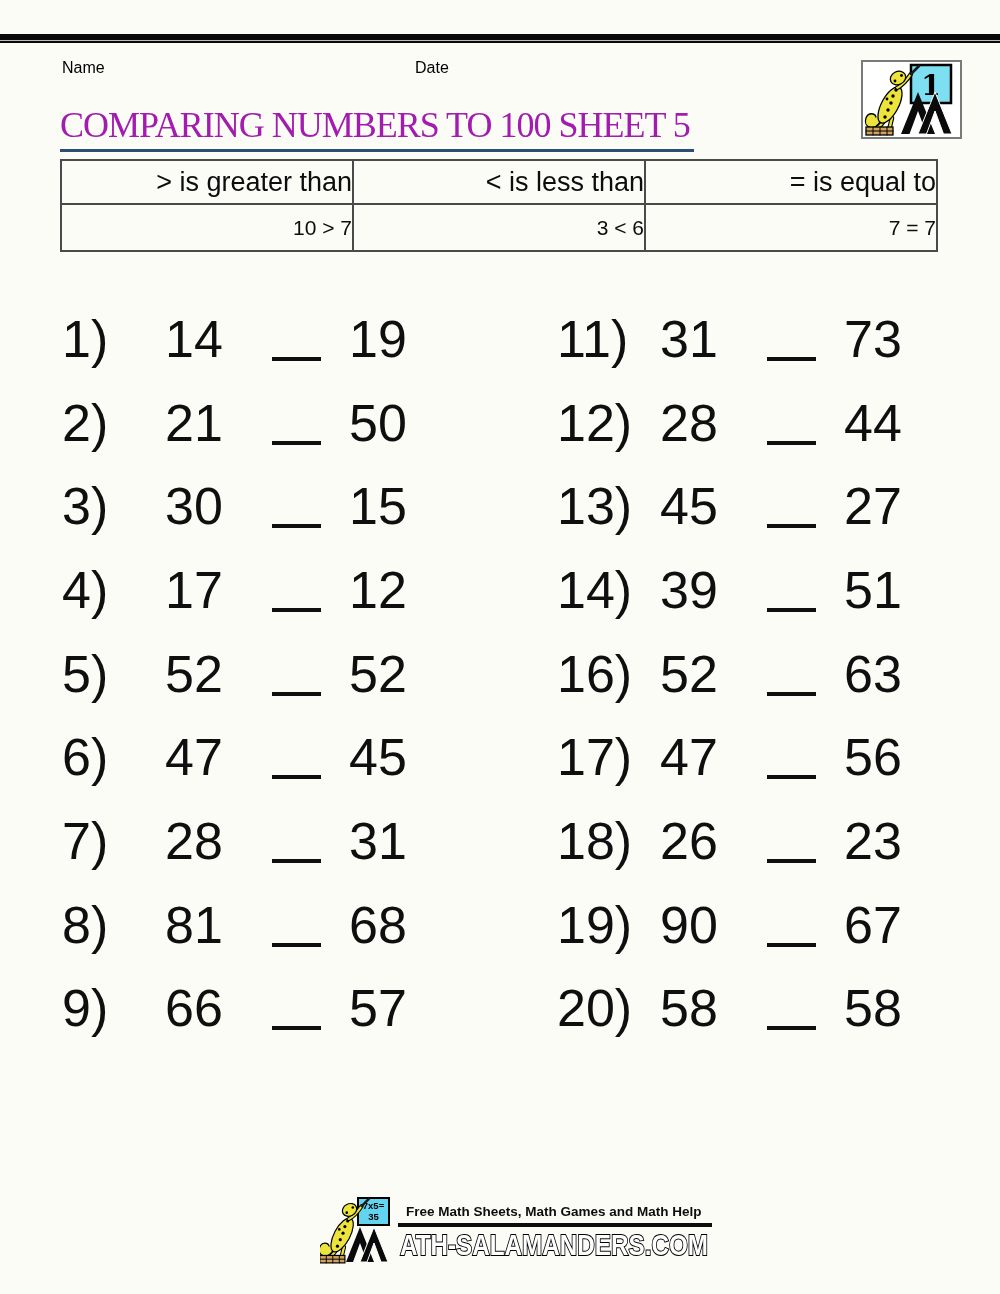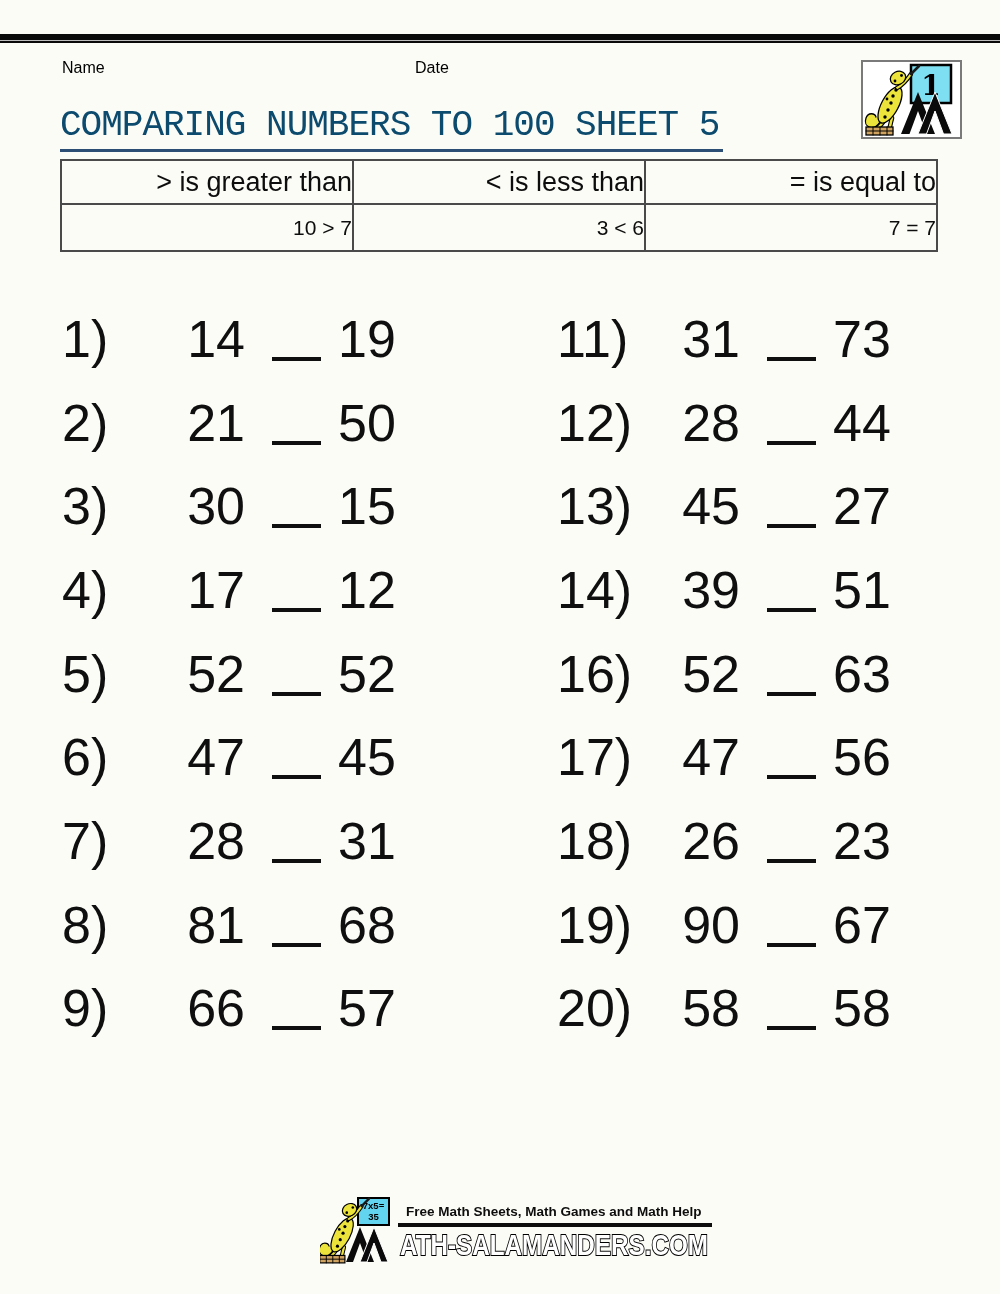--- a/index.html
+++ b/index.html
@@ -15,39 +15,39 @@
   .tb3{height:2px;background:#0a0a0a}
 
   .meta{position:absolute;top:59px;font-size:16px;color:#000;white-space:nowrap}
   .name-label{left:62px}
   .date-label{left:415px}
 
   .logo-box{position:absolute;left:861px;top:60px;width:101px;height:79px;
     border:2px solid #7a7a7a;background:#ffffff;box-sizing:border-box}
 
   .title{position:absolute;left:60px;top:106px;
-    font-family:Liberation Mono, monospace;font-size:36px;line-height:1.1;
+    font-family:Liberation Serif, serif;font-size:36px;line-height:1.1;
     letter-spacing:-1px;white-space:nowrap;
-    color:#0c4a6e;border-bottom:3px solid #2c4e74;padding:0 4px 3px 0}
+    color:#a21caf;border-bottom:3px solid #2c4e74;padding:0 4px 3px 0}
 
   table.legend{position:absolute;left:60px;top:159px;width:878px;
     border-collapse:collapse;table-layout:fixed}
   table.legend td{border:2px solid #4a4a4a;text-align:right;padding:0;color:#0d0d0d}
   tr.lh td{height:42px;font-size:27px}
   tr.le td{height:45px;font-size:21px}
 
   .col{position:absolute;top:298px;width:430px}
   .colL{left:62px}
   .colR{left:557px}
   .prow{position:relative;height:83.7px}
   .pnum{position:absolute;top:50%;transform:translateY(-50%);
     font-size:52px;line-height:1.15;color:#0f0f0f;white-space:nowrap}
   .plabel{left:0}
-  .pa{left:103px;width:80px;text-align:right}
-  .pb{left:276px;width:80px;text-align:left}
+  .pa{left:103px;width:80px;text-align:left}
+  .pb{left:276px;width:80px;text-align:center}
   .pblank{position:absolute;left:210px;top:50%;margin-top:17px;
     width:49px;height:0;border-bottom:4px solid #0f0f0f}
 
   .footer-logo{position:absolute;left:320px;top:1196px;width:90px;height:74px}
   .footer-right{position:absolute;left:398px;top:1204px;width:314px}
   .tagline{margin-left:8px;font-size:13.5px;font-weight:bold;color:#0d0d0d;white-space:nowrap}
   .fline{height:4px;background:#0d0d0d;margin-top:4px}
   .sitetext{display:block;margin-top:0}
 </style>
 </head>

